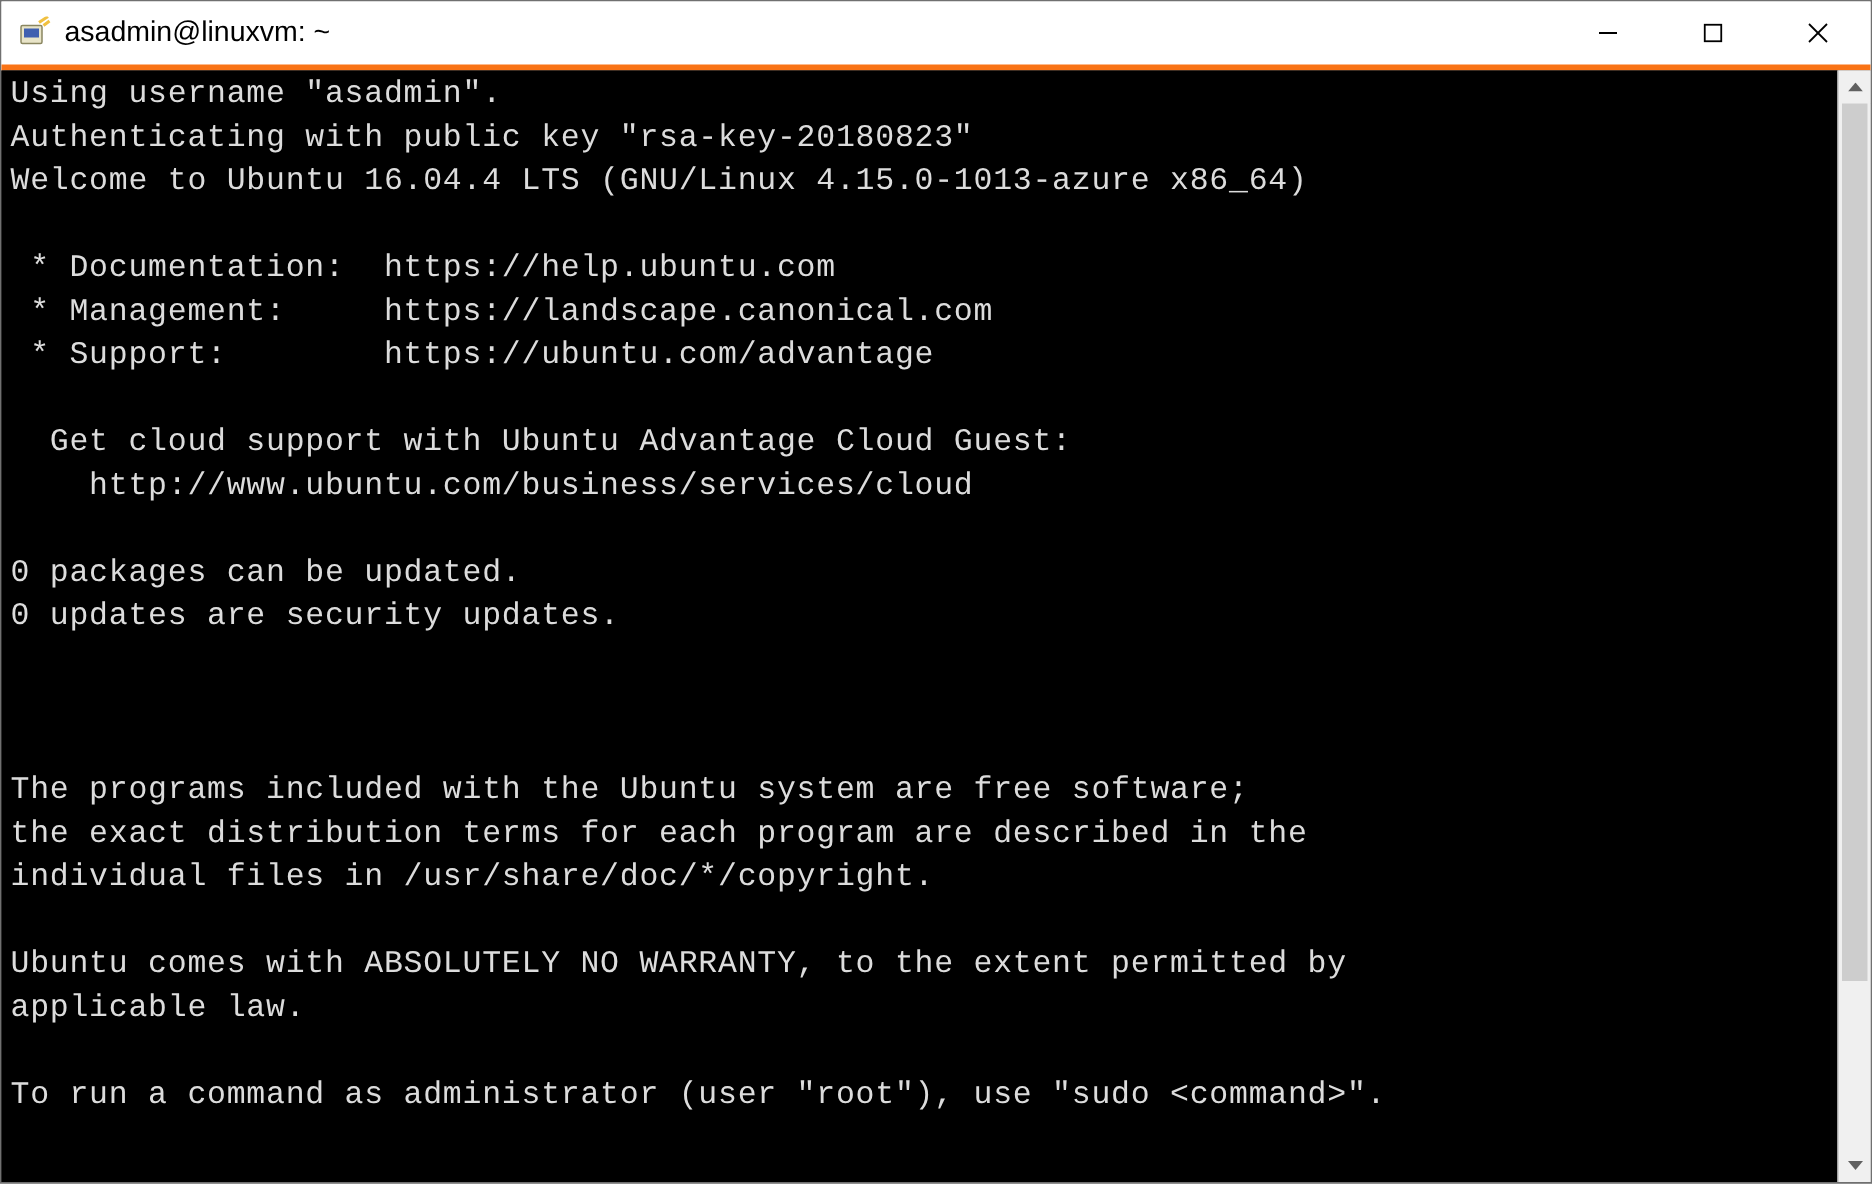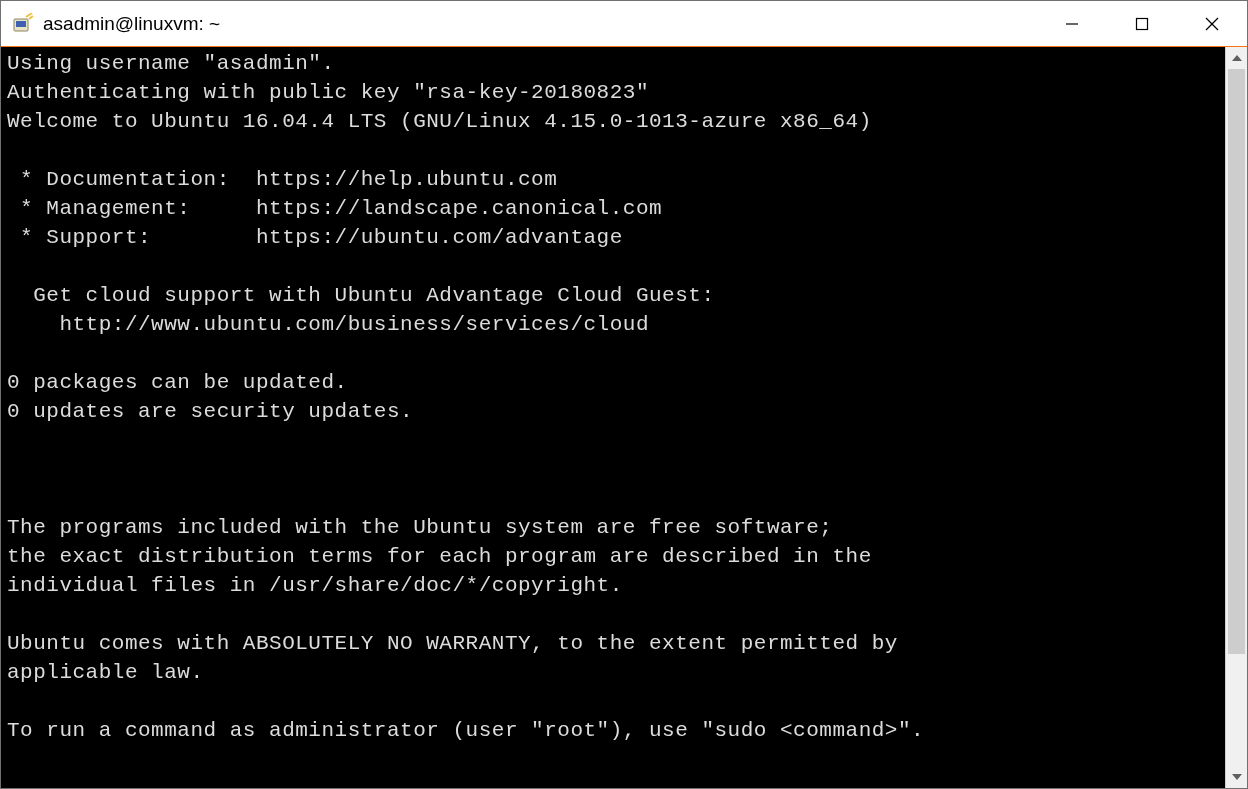--- a/index.html
+++ b/index.html
@@ -20,21 +20,21 @@
       background: #ffffff;
       border: 1px solid #707070;
       display: flex;
       flex-direction: column;
     }
     .titlebar {
       height: 46px;
       background: #ffffff;
       display: flex;
       align-items: center;
-      border-bottom: 1px solid #f97316;
+      border-bottom: 4px solid #f97316;
     }
     .titlebar-left {
       display: flex;
       align-items: center;
       flex: 1;
       padding-left: 10px;
       gap: 8px;
     }
     .app-icon {
       width: 24px;

